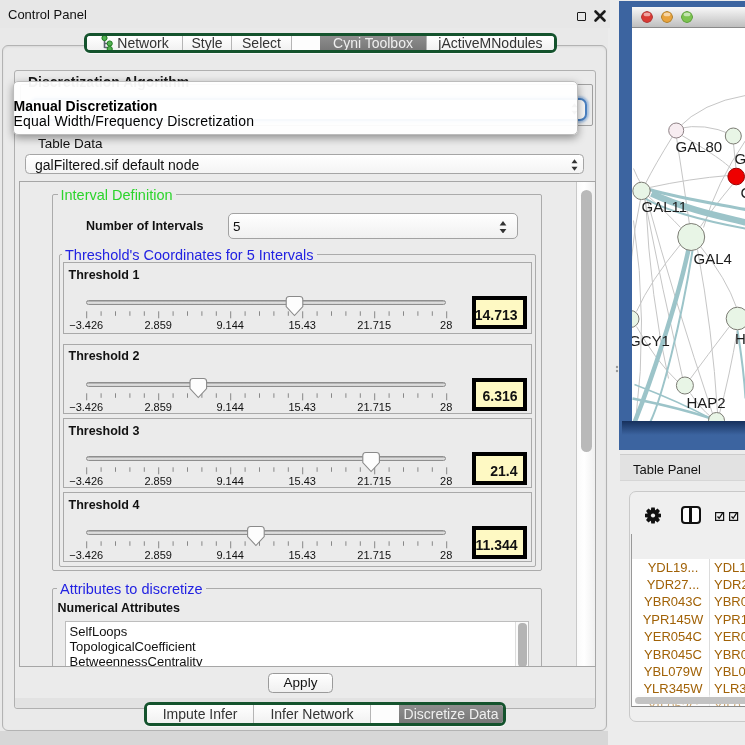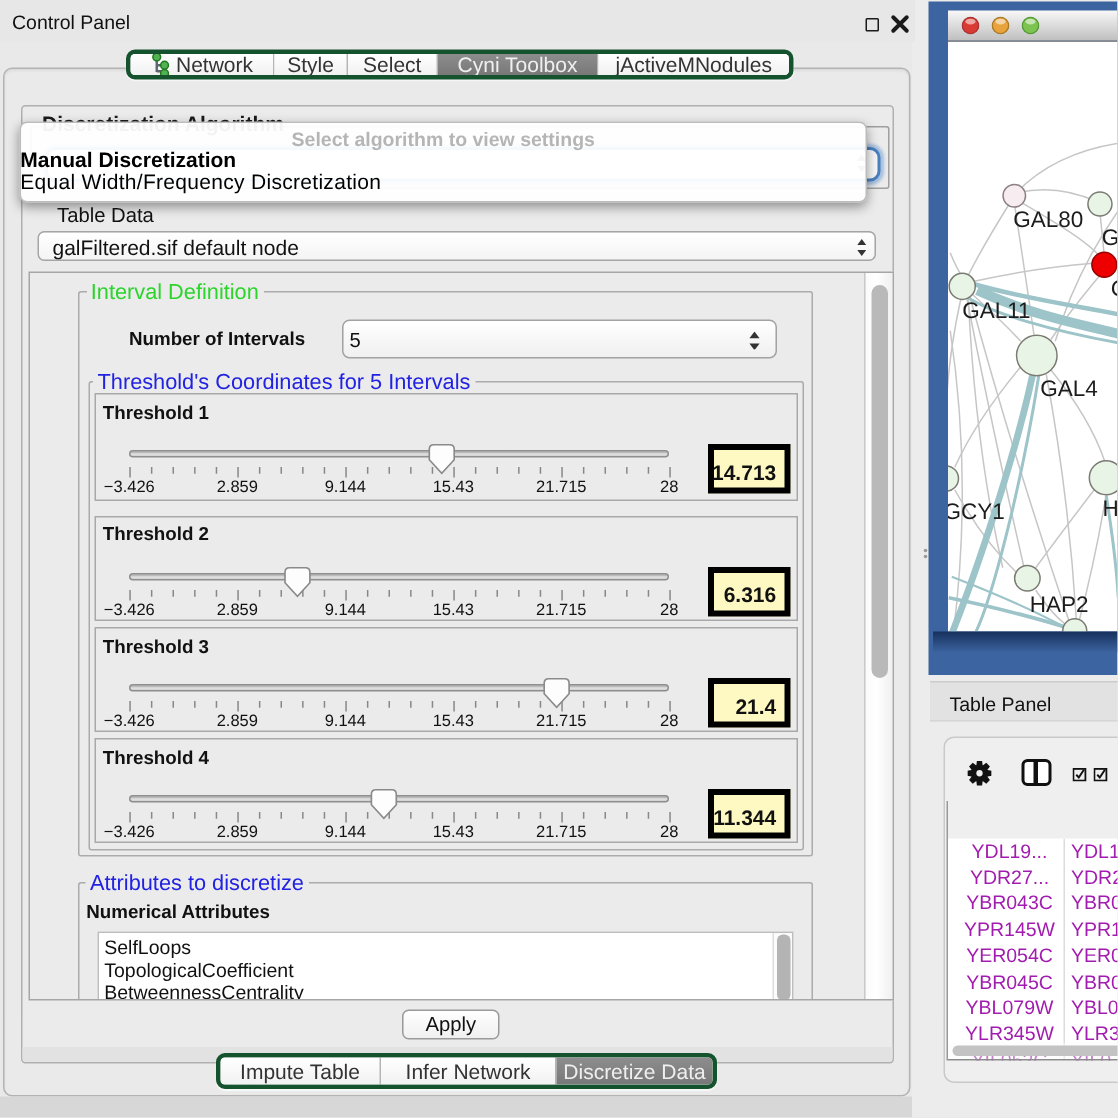--- a/index.html
+++ b/index.html
@@ -14,21 +14,21 @@
 #win-x  { position:absolute; left:593px; top:9px; width:14px; height:14px; }
 
 
 #mainpanel { left:2px; top:45px; width:605px; height:686px; background:#eaeaea; border:1px solid #b3b3b3; border-radius:6px; box-shadow:inset 0 1px 2px rgba(0,0,0,0.08); }
 #bottomstrip { left:0; top:731px; width:608px; height:14px; background:#d7d7d7; }
 
 
 .segbar { position:absolute; display:flex; border:3px solid #14532d; border-radius:6px; background:#fdfdfd; overflow:hidden; box-shadow:0 1px 1px rgba(255,255,255,0.7); }
 .seg { display:flex; align-items:center; justify-content:center; font-size:14px;  color:#333; background:linear-gradient(#ffffff,#f1f1f1); border-right:1px solid #b5b5b5; white-space:nowrap; }
 .seg:last-child { border-right:none; }
-.seg.sel { background:linear-gradient(#8d8d8d,#787878); color:#efefef; }
+.seg.sel { background:linear-gradient(#8d8d8d,#787878); color:#efefef;margin-left:28px; }
 #toptabs { left:84px; top:33px; height:19.5px; }
 #bottomtabs { left:144px; top:702px; height:23.5px; }
 
 
 #content { left:14px; top:70px; width:582px; height:639px; background:#ebebeb; border:1px solid #b0b0b0; border-radius:3px; }
 #contentfoot { left:15px; top:697.5px; width:580px; height:10.5px; background:#e2e2e2; border-radius:0 0 3px 3px; }
 
 
 #algogroup { left:20px; top:84px; width:573px; height:42px; border:1px solid #9f9f9f; border-radius:2px; }
 #algolabel { left:28px; top:73.5px; font-size:14px; font-weight:bold; color:#1a1a1a; }
@@ -92,21 +92,21 @@
 
 #tp-bar { left:619.5px; top:453.5px; width:126px; height:27.5px; background:#e2e2e2; border-top:1px solid #cccccc; border-bottom:1px solid #d6d6d6; }
 #tp-bar .t { position:absolute; left:13.5px; top:7px; font-size:13px; color:#111; }
 #tp-card { left:629px; top:491px; width:130px; height:231px; background:#efefef; border:1px solid #c9c9c9; border-radius:7px; }
 
 #tpTable { left:631px; top:534px; width:114px; height:173px; border-left:1px solid #999; }
 .hdr { position:absolute; top:0; height:24px; font-size:13px; color:#333; display:flex; align-items:center; justify-content:center; border-bottom:1px solid #9a9a9a; padding-top:2px;margin-top:43px; }
 #hdr1 { left:0; width:76.5px; background:#bfe1ef; border-right:1px solid #8f8f8f; padding-left:14px; }
 #hdr2 { left:77.5px; width:36.5px; background:#eaeaea; justify-content:flex-start; padding-left:27px; }
 #tbody { position:absolute; left:0; top:24.5px; width:114px; height:148.5px; background:#fff; overflow:hidden; }
-.trow { position:absolute; width:114px; height:17.4px; font-size:13px; color:#a21caf; line-height:17.4px; }
+.trow { position:absolute; width:114px; height:17.4px; font-size:13px; color:#a16207; line-height:17.4px; }
 .trow .c1 { position:absolute; left:3px; width:76px; text-align:center; }
 .trow .c2 { position:absolute; left:82px; }
 #hsb { position:absolute; left:0; top:160.5px; width:114px; height:12.5px; background:rgba(250,250,250,0.45); border-bottom:1px solid #8a8a8a; }
 #hsb .thumb { position:absolute; left:3px; top:2px; width:125px; height:7px; background:#c3c3c3; border-radius:3.5px; }
 #grip { left:615px; top:365px; width:4px; height:8px; }
 </style>
 </head>
 <body>
 
 <div class="abs" id="gapcol"></div>
@@ -143,21 +143,20 @@
 <div class="abs" id="algogroup"></div>
 <div class="abs" id="algolabel">Discretization Algorithm</div>
 <div class="abs" id="algocombo">
     <svg style="position:absolute;right:7px;top:2.5px;" width="7" height="12" viewBox="0 0 8 13">
       <path d="M4 0 L7.4 4.6 H0.6 Z" fill="#555"></path>
       <path d="M4 13 L7.4 8.4 H0.6 Z" fill="#555"></path>
     </svg>
   </div>
 
 <div class="abs" id="popup">
-  <div class="gray">Select algorithm to view settings</div>
   <div class="it1">Manual Discretization</div>
   <div class="it2">Equal Width/Frequency Discretization</div>
 </div>
 
 <div class="abs" id="tabledata">Table Data</div>
 <div class="abs" id="combo1">
     <span class="txt">galFiltered.sif default node</span>
   <svg style="position:absolute;right:5.5px;top:3.5px;" width="7" height="12" viewBox="0 0 8 13">
       <path d="M4 0 L7.4 4.6 H0.6 Z" fill="#333"></path>
       <path d="M4 13 L7.4 8.4 H0.6 Z" fill="#333"></path>
@@ -359,21 +358,21 @@
     <div class="items">SelfLoops<br>TopologicalCoefficient<br>BetweennessCentrality</div>
     <div class="sbtrack">
         <div class="sbthumb"></div>
       </div>
   </div>
 </div>
 
 <div class="abs" id="applybtn">Apply</div>
 
 <div class="segbar" id="bottomtabs">
-  <div class="seg" style="width:107px;">Impute Table</div>
+  <div class="seg" style="width:107px;">Impute Infer</div>
   <div class="seg" style="width:117px;">Infer Network</div>
   <div class="seg sel" style="width:104px;">Discretize Data</div>
 </div>
 
 <div class="abs" id="netwin">
   <div id="nettitle">
     <svg class="light" style="left:9.8px;" width="12" height="12" viewBox="0 0 12 12">
         <circle cx="6" cy="6" r="5.5" fill="#d93b34"></circle>
         <circle cx="6" cy="6" r="5.5" fill="none" stroke="#a33" stroke-width="1"></circle>
         <ellipse cx="6" cy="3.4" rx="3.4" ry="1.9" fill="rgba(255,255,255,0.55)"></ellipse>

